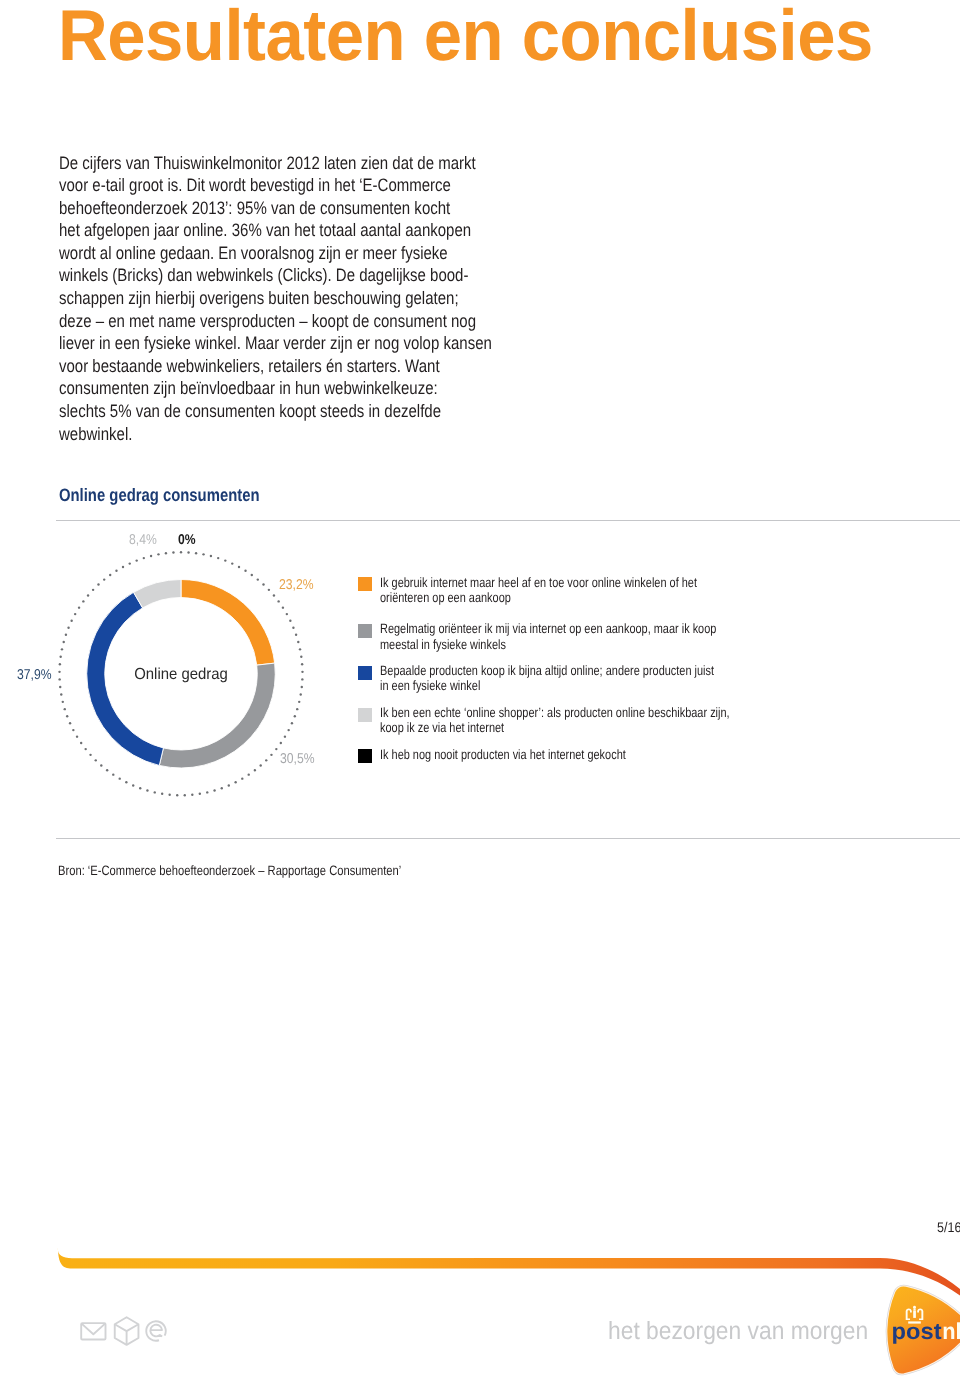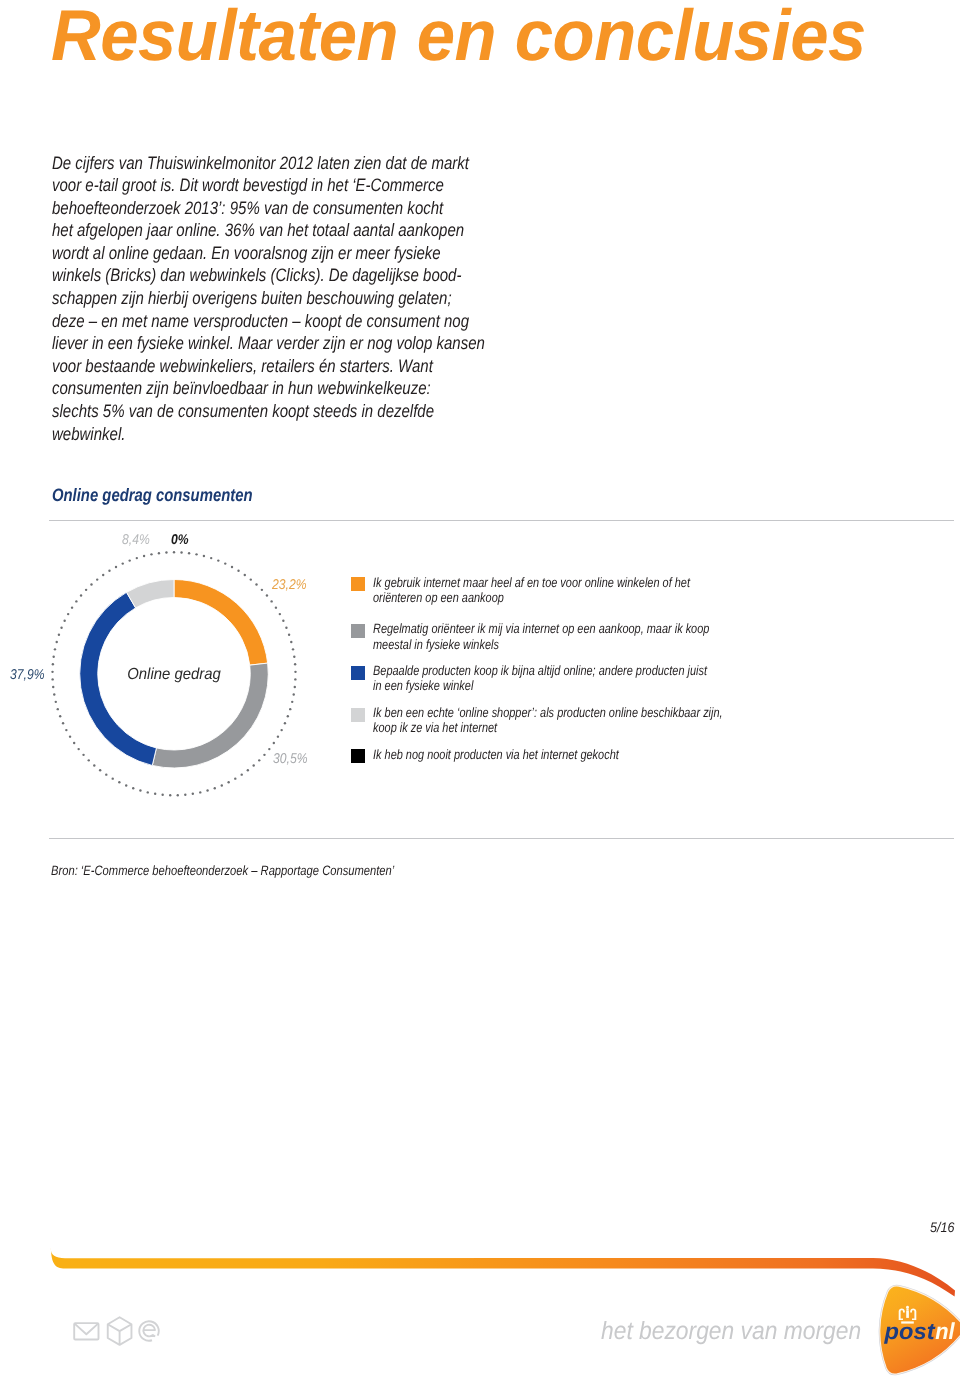--- a/index.html
+++ b/index.html
@@ -1,20 +1,20 @@
 <!DOCTYPE html>
 <html><head>
 <meta charset="utf-8">
 <title>Resultaten en conclusies</title>
 <style>
   html,body{margin:0;padding:0;background:#ffffff;}
   body{width:960px;height:1378px;position:relative;overflow:hidden;
        font-family:"Liberation Sans",sans-serif;color:#231f20;
        -webkit-font-smoothing:antialiased;text-rendering:geometricPrecision;}
-  .page{position:absolute;left:9px;top:0;width:936px;height:1378px;font-style:italic;}
+  .page{position:absolute;left:16px;top:0;width:936px;height:1378px;}
 
   
   #page-title{filter:opacity(100%);position:absolute;left:42px;top:0px;font-size:72px;font-weight:bold;
      color:#f69425;line-height:1;white-space:nowrap;
      transform:scaleX(0.956);transform-origin:left top;letter-spacing:-0.5px;}
 
   
   #intro{filter:opacity(100%);position:absolute;left:43px;top:151.6px;font-size:18px;line-height:22.58px;
      color:#231f20;white-space:pre;transform:scaleX(0.8336);transform-origin:left top;}
 

